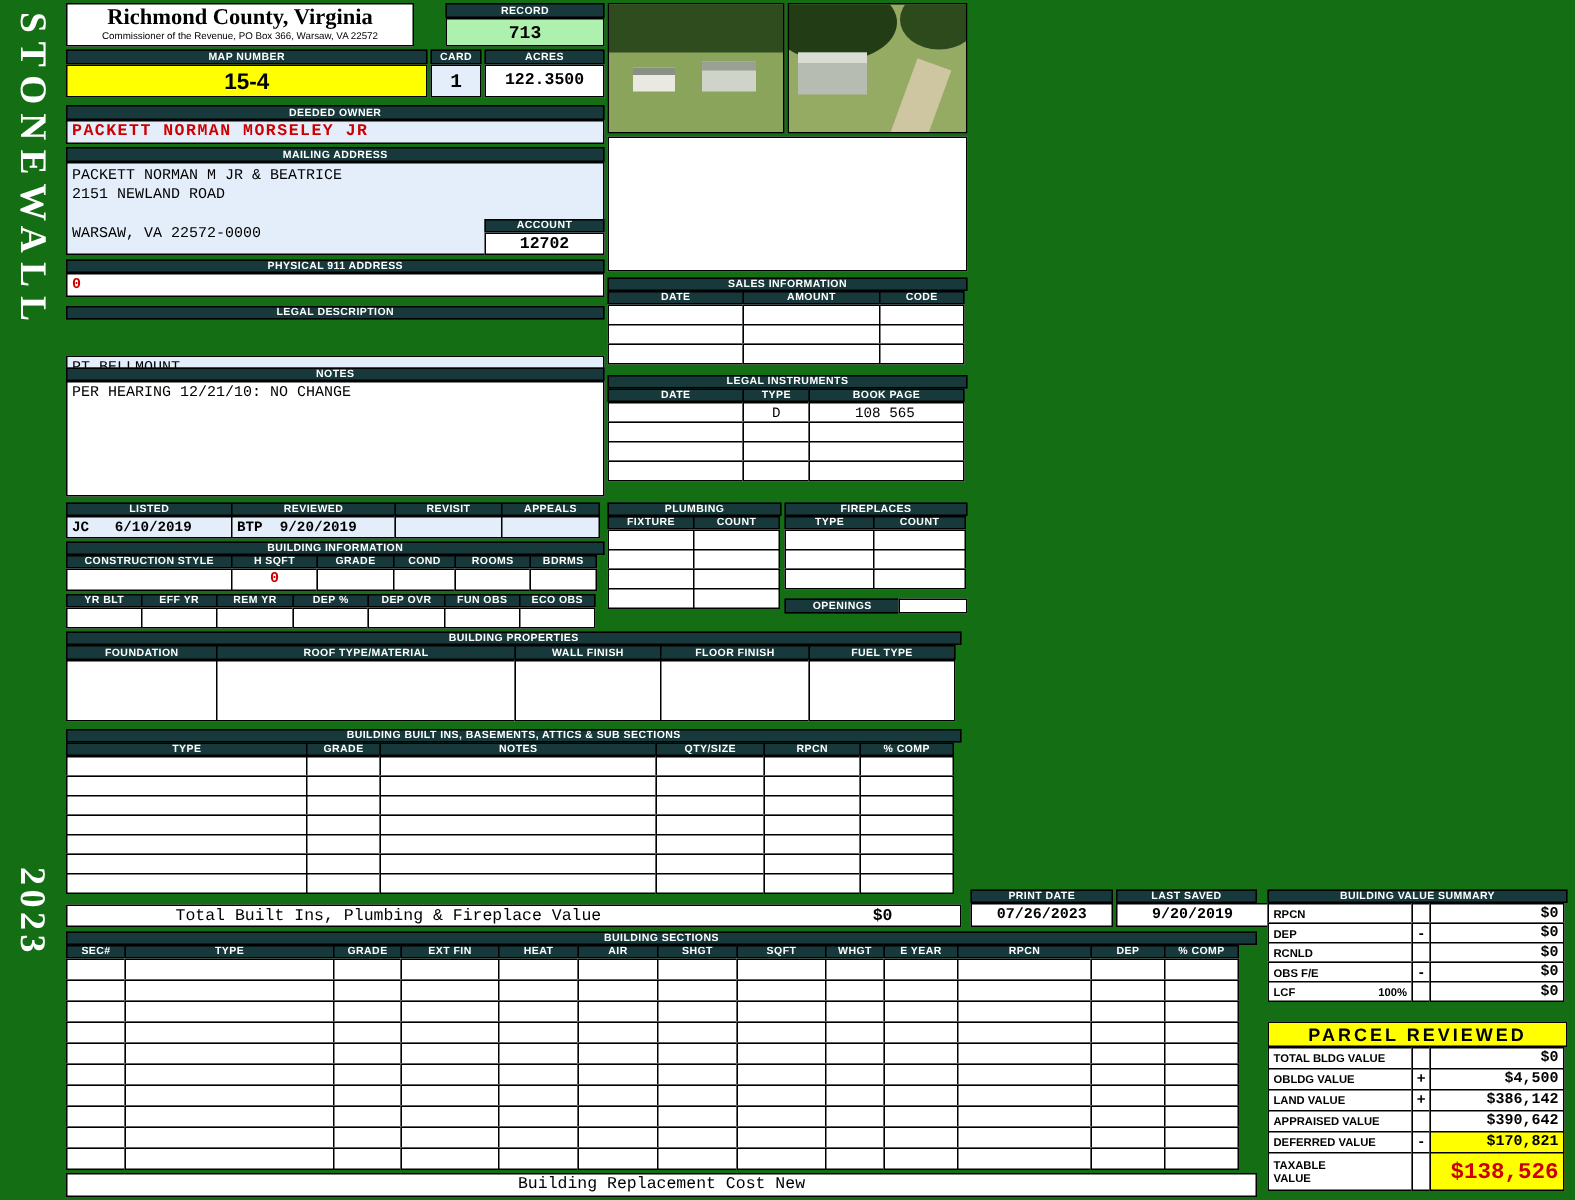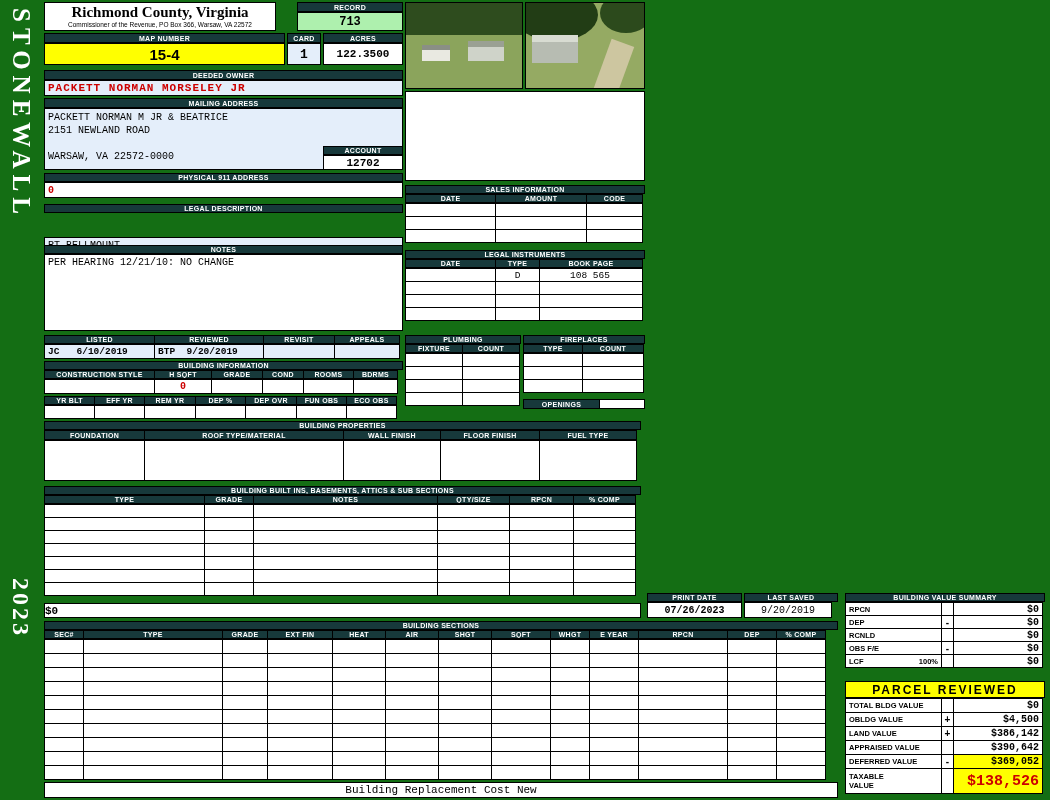--- a/index.html
+++ b/index.html
@@ -198,20 +198,21 @@
     <div class="erow">
     <div class="ecell" style="width:161px;"></div>
     <div class="ecell" style="width:50px;"></div>
     <div class="ecell" style="width:185px;"></div>
     <div class="ecell" style="width:73px;"></div>
     <div class="ecell" style="width:65px;"></div>
     <div class="ecell" style="width:63px;"></div>
   </div>
   </div>
 <div class="abs whitebox row" style="left:44px;top:603px;width:597px;height:15px;align-items:center;">
+  <div class="mono" style="font-size:11px;padding-left:72px;flex:1;">Total Built Ins, Plumbing &amp; Fireplace Value</div>
   <div class="mono" style="font-size:11px;font-weight:bold;padding-right:45px;">$0</div>
 </div>
 
 <div class="abs hdr" style="left:44px;top:621px;width:794px;height:9px;">BUILDING SECTIONS</div>
 <div class="abs row" style="left:44px;top:630px;">
   <div class="hdr" style="width:40px;">SEC#</div>
   <div class="hdr" style="width:140px;">TYPE</div>
   <div class="hdr" style="width:46px;">GRADE</div>
   <div class="hdr" style="width:66px;">EXT FIN</div>
   <div class="hdr" style="width:54px;">HEAT</div>
@@ -487,21 +488,21 @@
     <div class="ecell" style="width:60px;"></div>
     <div class="ecell" style="width:62px;"></div>
   </div>
   </div>
 <div class="abs hdr" style="left:523px;top:399px;width:77px;height:10px;">OPENINGS</div>
 <div class="abs whitebox" style="left:599px;top:399px;width:46px;height:10px;"></div>
 
 <div class="abs hdr" style="left:647px;top:593px;width:95px;height:9px;">PRINT DATE</div>
 <div class="abs center mono whitebox" style="left:647px;top:602px;width:95px;height:16px;font-weight:bold;font-size:10px;">07/26/2023</div>
 <div class="abs hdr" style="left:744px;top:593px;width:94px;height:9px;">LAST SAVED</div>
-<div class="abs center mono whitebox" style="left:744px;top:602px;width:88px;height:16px;font-weight:normal;font-size:10px;text-align:center;">9/20/2019</div>
+<div class="abs center mono whitebox" style="left:744px;top:602px;width:102px;height:16px;font-weight:bold;font-size:10px;text-align:center;">9/20/2019</div>
 
 <div class="abs hdr" style="left:845px;top:593px;width:200px;height:9px;">BUILDING VALUE SUMMARY</div>
 <div class="abs" style="left:845px;top:602px;">
   <div class="vs-row">
     <div class="vs-label">
         <span>RPCN</span>
         <span></span>
       </div>
     <div class="vs-op"></div>
     <div class="vs-value">$0</div>
@@ -558,21 +559,21 @@
     <div class="vs-value">$386,142</div>
   </div>
   <div class="vs-row ps-row">
     <div class="vs-label">APPRAISED VALUE</div>
     <div class="vs-op"></div>
     <div class="vs-value">$390,642</div>
   </div>
   <div class="vs-row ps-row">
     <div class="vs-label">DEFERRED VALUE</div>
     <div class="vs-op">-</div>
-    <div class="vs-value yellow">$369,052</div>
+    <div class="vs-value yellow">$170,821</div>
   </div>
   <div class="vs-row" style="height:26px;">
     <div class="vs-label">
         <span style="width:42px;line-height:9px;display:inline-block;">TAXABLE VALUE</span>
       </div>
     <div class="vs-op"></div>
     <div class="vs-value yellow red" style="font-size:15px;">$138,526</div>
   </div>
 </div>
 

